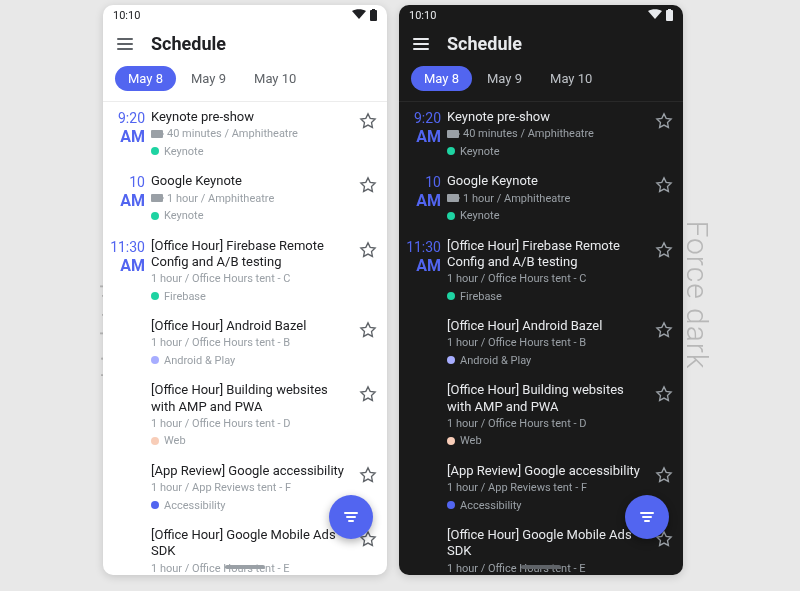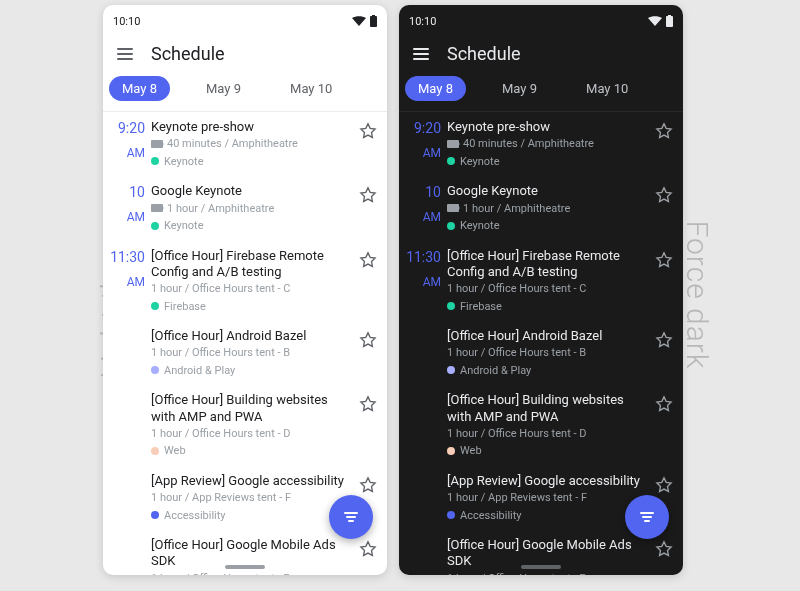--- a/index.html
+++ b/index.html
@@ -3,39 +3,39 @@
 <meta charset="utf-8">
 <style>
 *{box-sizing:border-box;margin:0;padding:0;font-family:Roboto,-apple-system,BlinkMacSystemFont,sans-serif}
 body{background:#e8e8e8;width:800px;height:591px;overflow:hidden;position:relative}
 .label-left,.label-right{position:absolute;color:#b8b8b8;font-size:30px;font-weight:300;letter-spacing:1px}
 .label-left{left:28px;top:295px;transform:translateY(-50%) rotate(-90deg);transform-origin:center}
 .label-right{right:28px;top:295px;transform:translateY(-50%) rotate(90deg);transform-origin:center}
 .phone{position:absolute;top:5px;width:284px;height:570px;border-radius:10px;overflow:hidden;box-shadow:0 2px 8px rgba(0,0,0,0.15)}
 .phone.light{left:103px;background:#fff;color:#202124}
 .phone.dark{left:399px;background:#1a1a1a;color:#e8eaed}
-.statbar{height:22px;display:flex;align-items:center;padding:16px 10px;font-size:11px}
+.statbar{height:22px;display:flex;padding:4px 10px;font-size:11px}
 .statbar .spacer{flex:1}
 .statbar svg{margin-left:4px}
 .appbar{display:flex;align-items:center;padding:6px 14px;gap:18px}
 .hamburger{display:flex;flex-direction:column;gap:3px;cursor:pointer}
 .hamburger span{width:16px;height:2px;border-radius:1px}
 .light .hamburger span{background:#5f6368}
 .dark .hamburger span{background:#e8eaed}
-.title{font-size:18px;font-weight:400}
-.chips{display:flex;gap:23px;padding:6px 6px 10px;border-bottom:1px solid rgba(128,128,128,0.15)}
+.title{font-size:18px;font-weight:700}
+.chips{display:flex;gap:2px;padding:6px 12px 10px;border-bottom:1px solid rgba(128,128,128,0.15)}
 .chip{padding:5px 13px;border-radius:14px;font-size:13px;cursor:pointer}
 .chip.sel{background:#5265f0;color:#fff}
 .light .chip:not(.sel){color:#5f6368}
 .dark .chip:not(.sel){color:#bdc1c6}
 .list{height:calc(100% - 100px);overflow:hidden}
 .item{display:flex;padding:7px 10px 7px 0;position:relative}
 .tcol{width:48px;flex-shrink:0;text-align:right;padding-right:6px;padding-top:2px}
 .tval{color:#5265f0;font-size:14px;font-weight:400;line-height:1}
-.tam{color:#5265f0;font-size:12px;font-weight:400;margin-top:11px}
+.tam{color:#5265f0;font-size:16px;font-weight:700;margin-top:2px}
 .body{flex:1;min-width:0}
 .ttl{font-size:13px;font-weight:400;line-height:1.25;padding-right:24px}
 .sub{font-size:11px;margin-top:2px;display:flex;align-items:center;gap:4px}
 .light .sub{color:#9aa0a6}
 .dark .sub{color:#9aa0a6}
 .cam{width:12px;height:8px;background:currentColor;position:relative;border-radius:1px}
 .cam::after{content:'';position:absolute;right:-4px;top:1px;border:3px solid transparent;border-left-color:currentColor}
 .tag{display:inline-flex;align-items:center;gap:5px;font-size:11px;margin-top:4px}
 .light .tag{color:#9aa0a6}
 .dark .tag{color:#9aa0a6}

